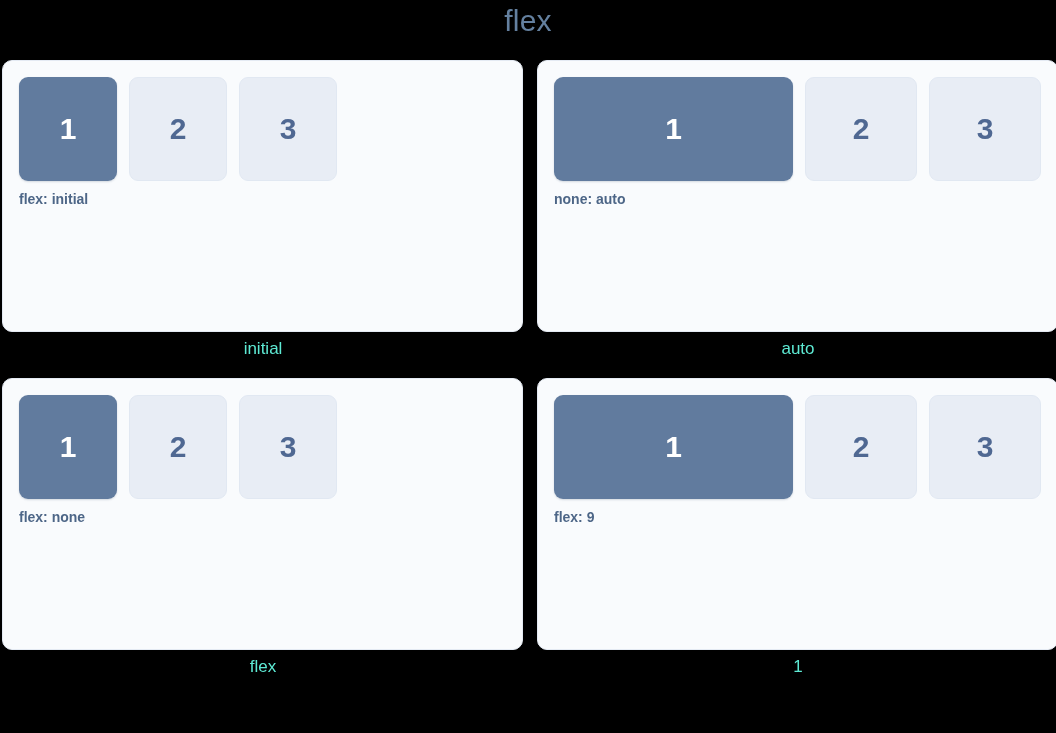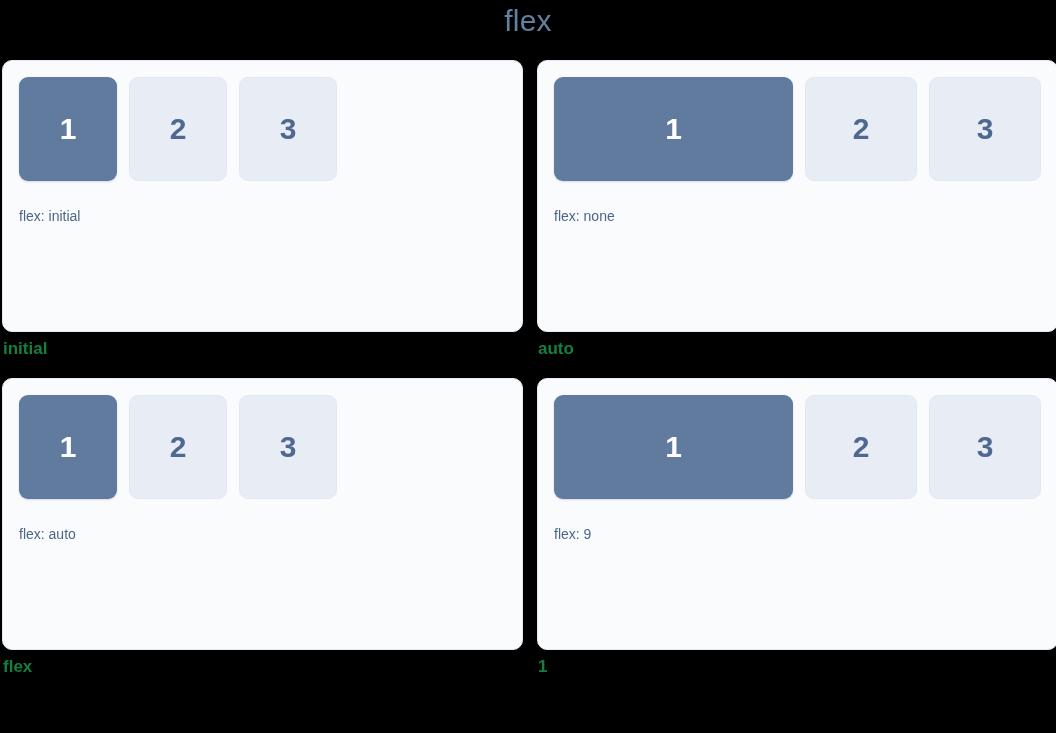--- a/index.html
+++ b/index.html
@@ -97,34 +97,35 @@
   
   .mode-initial .box.primary { flex: initial; width: 98px; }
   .mode-auto    .box.primary { flex: auto;    width: auto; }
   .mode-none    .box.primary { flex: none;    width: 98px; }
   .mode-one     .box.primary { flex: 1;       width: auto; }
 
   .mode-auto .box.muted,
   .mode-one  .box.muted { flex: none; width: 112px; }
 
   .panel-note {
-    margin-top: 25px;
+    margin-top: 8px;
     font-size: 14px;
-    font-weight: normal;
+    font-weight: bold;
     color: #4d6687;
     line-height: 20px;
   }
 
   .cell-label {
     margin-top: 6px;
     font-size: 17px;
-    font-weight: bold;
-    color: #15803d;
+    font-weight: normal;
+    color: #5eead4;
     line-height: 22px;
     padding-left: 1px;
+    text-align: center;
   }
 </style>
 </head>
 <body>
 
 <div class="page">
 
   <div class="page-title">flex</div>
 
   <div class="grid">
@@ -141,33 +142,33 @@
       <div class="cell-label">initial</div>
     </div>
 
     <div class="demo-cell">
       <div class="panel mode-auto">
         <div class="flex-row">
           <div class="box primary">1</div>
           <div class="box muted">2</div>
           <div class="box muted">3</div>
         </div>
-        <div class="panel-note">flex: none</div>
+        <div class="panel-note">none: auto</div>
       </div>
       <div class="cell-label">auto</div>
     </div>
 
     <div class="demo-cell">
       <div class="panel mode-none">
         <div class="flex-row">
           <div class="box primary">1</div>
           <div class="box muted">2</div>
           <div class="box muted">3</div>
         </div>
-        <div class="panel-note">flex: auto</div>
+        <div class="panel-note">flex: none</div>
       </div>
       <div class="cell-label">flex</div>
     </div>
 
     <div class="demo-cell">
       <div class="panel mode-one">
         <div class="flex-row">
           <div class="box primary">1</div>
           <div class="box muted">2</div>
           <div class="box muted">3</div>

